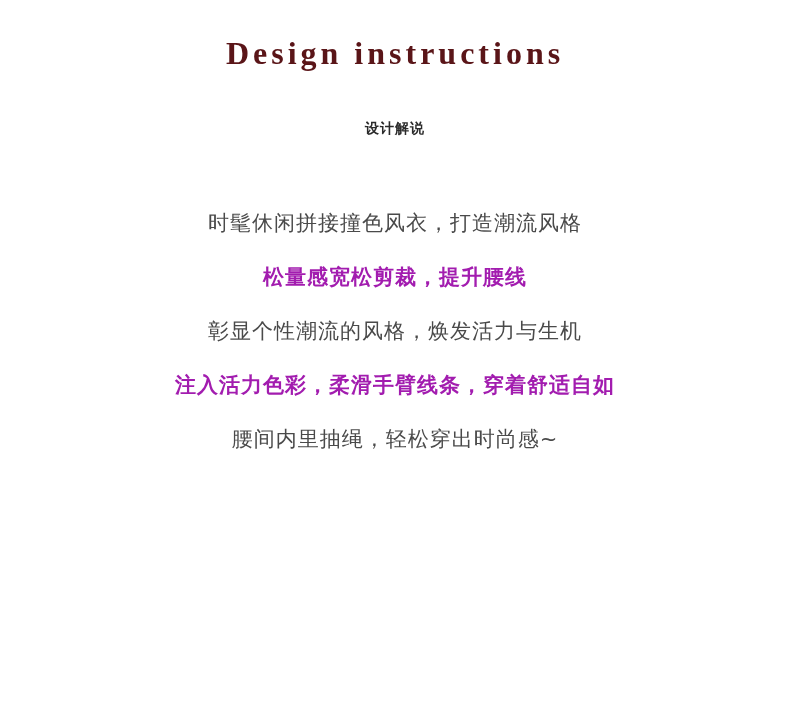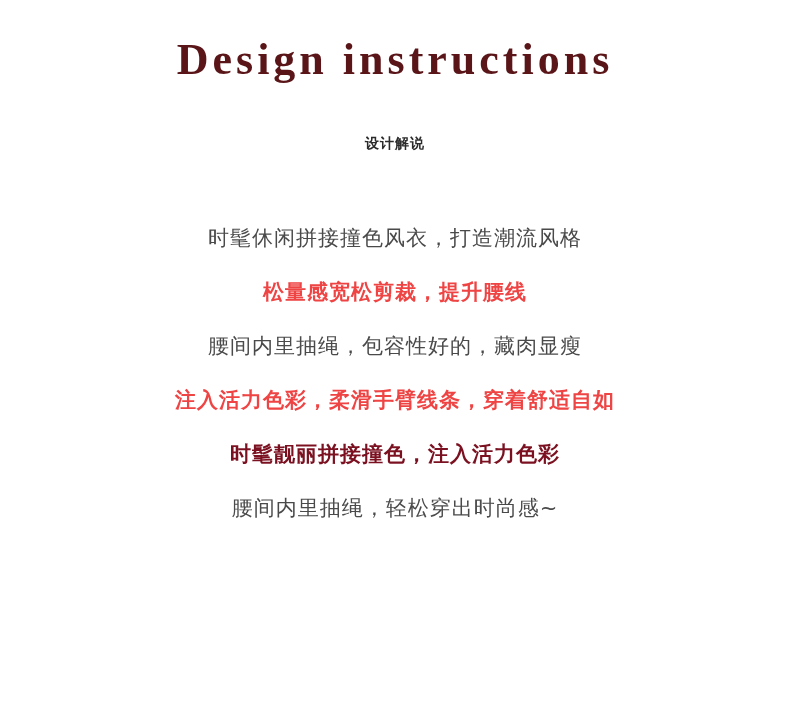--- a/index.html
+++ b/index.html
@@ -19,21 +19,21 @@
     position: relative;
     box-sizing: border-box;
     display: flex;
     flex-direction: column;
     align-items: center;
   }
   .main-title {
     margin-top: 34px;
     font-family: "Liberation Serif", serif;
     font-weight: bold;
-    font-size: 44px;
+    font-size: 32px;
     letter-spacing: 4px;
     color: #5a1518;
     text-align: center;
     line-height: 1.2;
     white-space: nowrap;
   }
   .sub-title {
     margin-top: 48px;
     font-family: "DejaVu Sans", sans-serif;
     font-size: 14px;
@@ -55,39 +55,38 @@
     line-height: 54px;
     text-align: center;
     letter-spacing: 1px;
     white-space: nowrap;
   }
   .line.plain {
     color: #4a4a4a;
     font-weight: normal;
   }
   .line.accent {
-    color: #ef4444;
+    color: #a21caf;
     font-weight: bold;
   }
   .line.accent-2 {
     color: #7a1020;
     font-weight: bold;
   }
 </style>
 </head>
 <body>
 
 <div class="page">
 
   <div class="main-title">Design instructions</div>
 
   <div class="sub-title">设计解说</div>
 
   <div class="lines">
     <div class="line plain">时髦休闲拼接撞色风衣，打造潮流风格</div>
     <div class="line accent">松量感宽松剪裁，提升腰线</div>
-    <div class="line plain">腰间内里抽绳，包容性好的，藏肉显瘦</div>
+    <div class="line plain">彰显个性潮流的风格，焕发活力与生机</div>
     <div class="line accent">注入活力色彩，柔滑手臂线条，穿着舒适自如</div>
-    <div class="line accent-2">时髦靓丽拼接撞色，注入活力色彩</div>
     <div class="line plain">腰间内里抽绳，轻松穿出时尚感~</div>
   </div>
 
 </div>
 
 </body></html>

